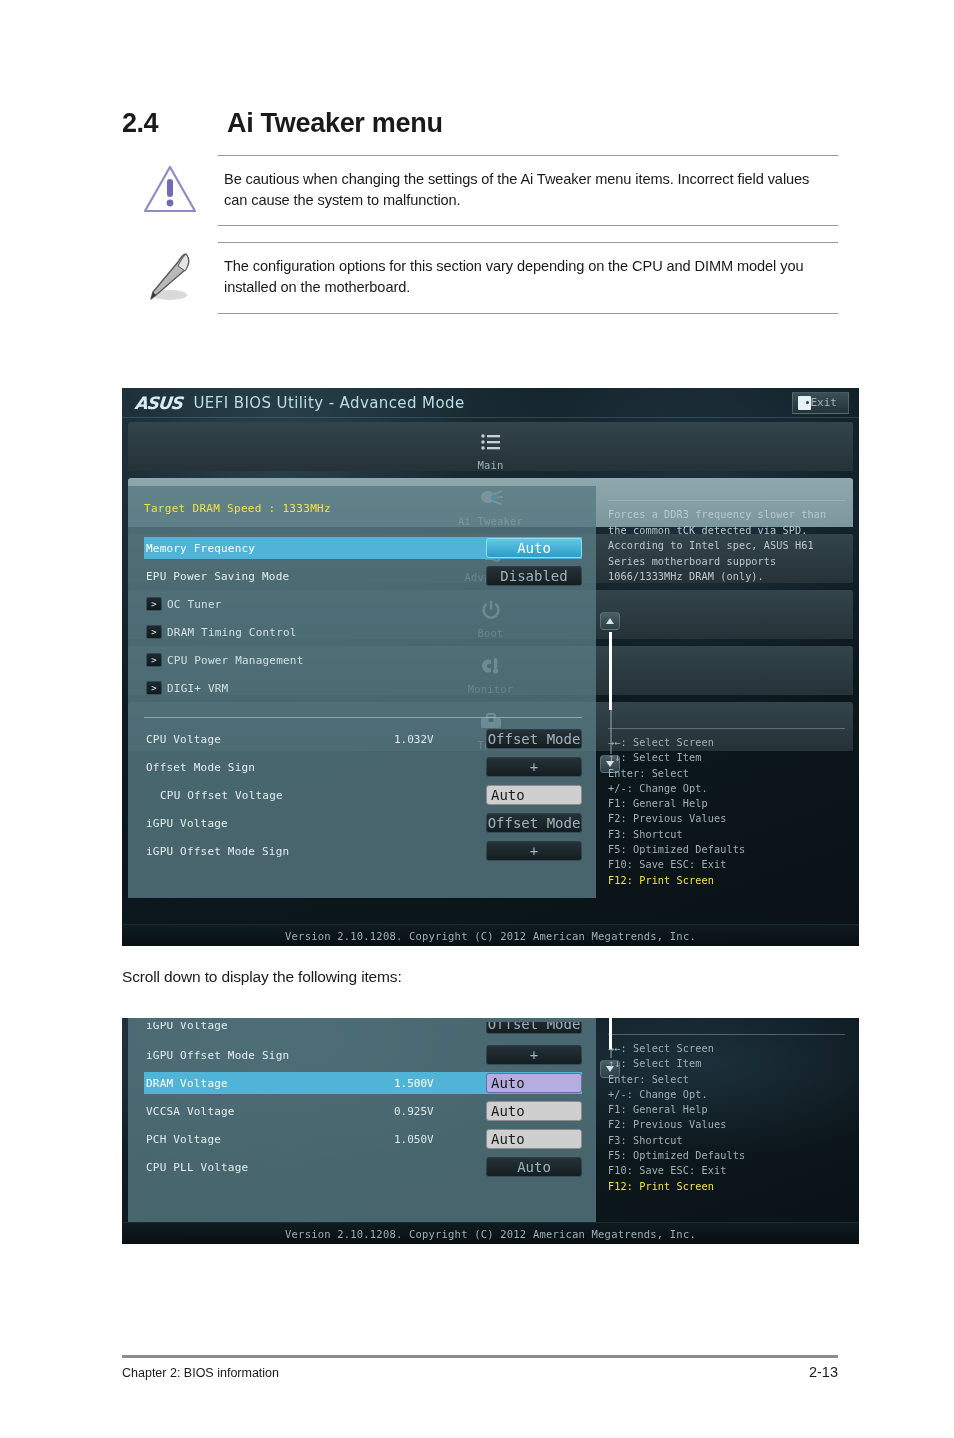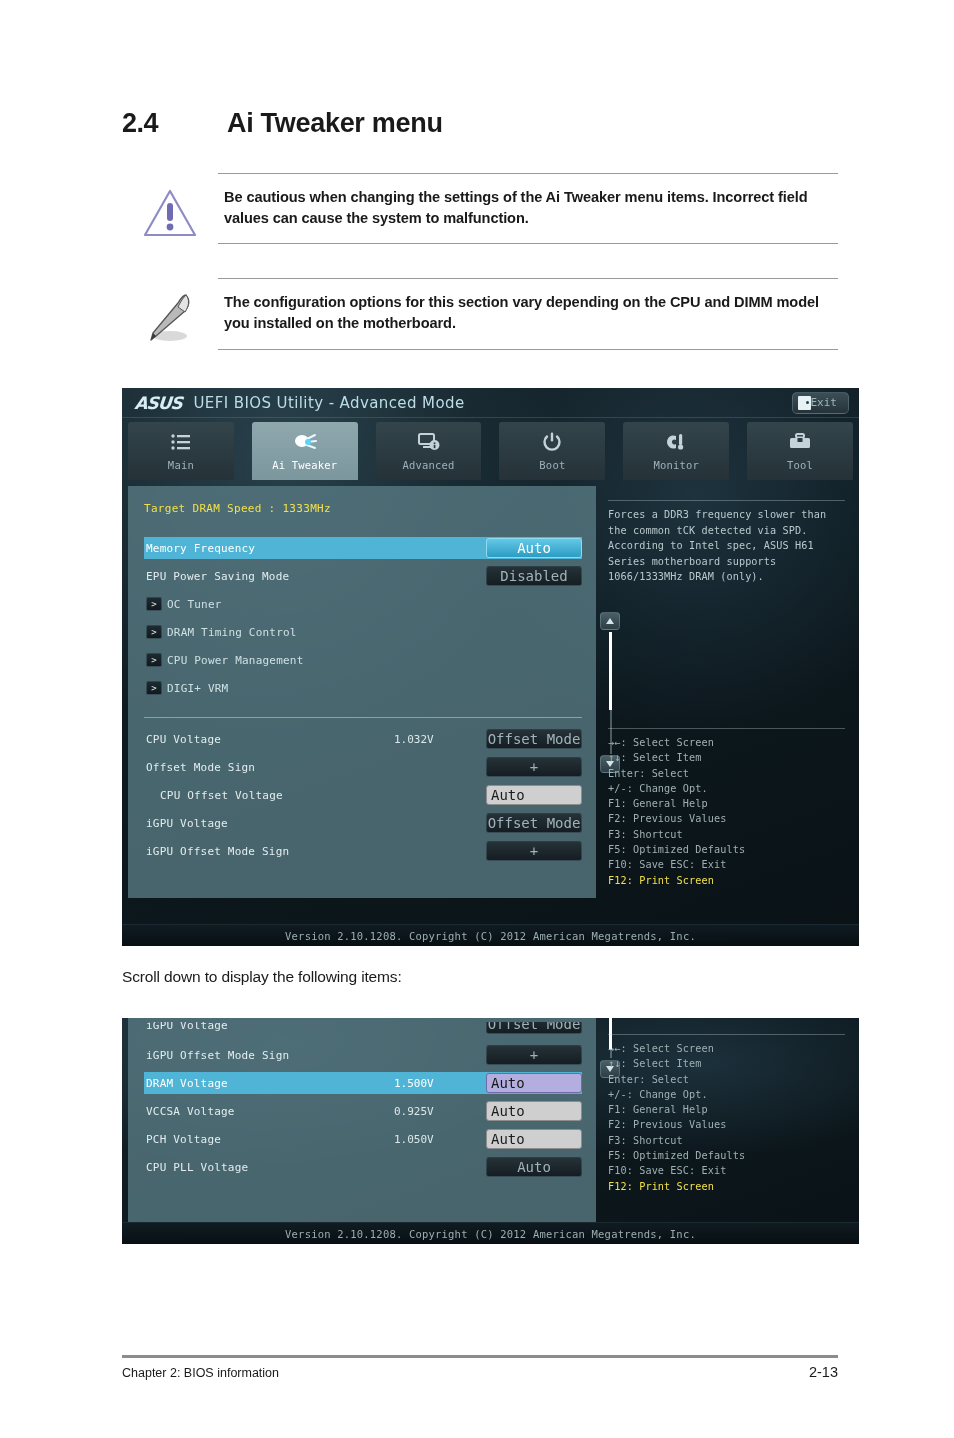--- a/index.html
+++ b/index.html
@@ -16,21 +16,21 @@
   
   .doc { position: absolute; left: 122px; top: 0; width: 716px; }
 
   .h2-row { display: flex; align-items: baseline; margin-top: 108px; }
   .h2-num { font-size: 27px; font-weight: bold; letter-spacing: -0.5px; width: 105px; }
   .h2-title { font-size: 27px; font-weight: bold; letter-spacing: -0.3px; }
 
   .intro { font-size: 15.5px; margin-top: 22px; line-height: 1.35; letter-spacing: -0.15px; }
 
   
-  .callout { display: flex; margin-top: 34px; align-items: center; font-weight: bold; }
+  .callout { display: flex; margin-top: 16px; align-items: flex-start; }
   .callout-icon { width: 96px; flex: 0 0 96px; display: flex; justify-content: center;
                   align-items: flex-start; padding-top: 8px; }
   .callout-body { flex: 1; border-top: 1.5px solid #9a9a9a; border-bottom: 1.5px solid #9a9a9a;
                   padding: 13px 4px 14px 6px; }
   .callout-body p { font-size: 14.6px; line-height: 1.45; letter-spacing: -0.1px; }
 
   
   .warn-tri { width: 56px; height: 52px; position: relative; }
 
   
@@ -70,34 +70,34 @@
     margin-right: 10px;
   }
   .bios-title {
     font-size: 15px; color: #bcdde6; letter-spacing: 0.4px;
     font-family: "DejaVu Sans", sans-serif;
   }
   .exit-btn {
     margin-left: auto; display: flex; align-items: center; 
     background: linear-gradient(180deg, #3c4e56, #253338);
     border: 1px solid rgba(150,190,205,0.28);
-    border-radius: 5px; padding: 3px 11px 3px 5px;
+    border-radius: 0; padding: 3px 11px 3px 5px;
   }
   .exit-glyph {
     width: 13px; height: 14px; background: #e6f2f6;
     position: relative; border-radius: 1px;
   }
   .exit-glyph::after {
     content:""; position:absolute; right:2px; top:5px;
     width:3px; height:3px; background:#2b3b42; border-radius:50%;
   }
   .exit-label { font-size: 11px; color: #9fb6bd; font-family: "DejaVu Sans Mono", monospace; }
 
   
-  .bios-tabs { position: relative; display: flex; gap: 18px; padding: 4px 6px 0 6px; height: 62px; }
+  .bios-tabs { position: relative; display: flex; gap: 7px; padding: 4px 6px 0 6px; height: 62px; flex-direction: column; }
   .tab {
     flex: 1; display: flex; flex-direction: column; align-items: center;
     justify-content: flex-start; padding-top: 8px;
     background: linear-gradient(180deg, #33444b 0%, #253238 100%);
     border-radius: 3px 3px 0 0;
   }
   .tab.active {
     background: linear-gradient(180deg, #8fa8ae 0%, #7b969d 100%);
   }
   .tab-icon { height: 24px; display:flex; align-items:center; justify-content:center; }

